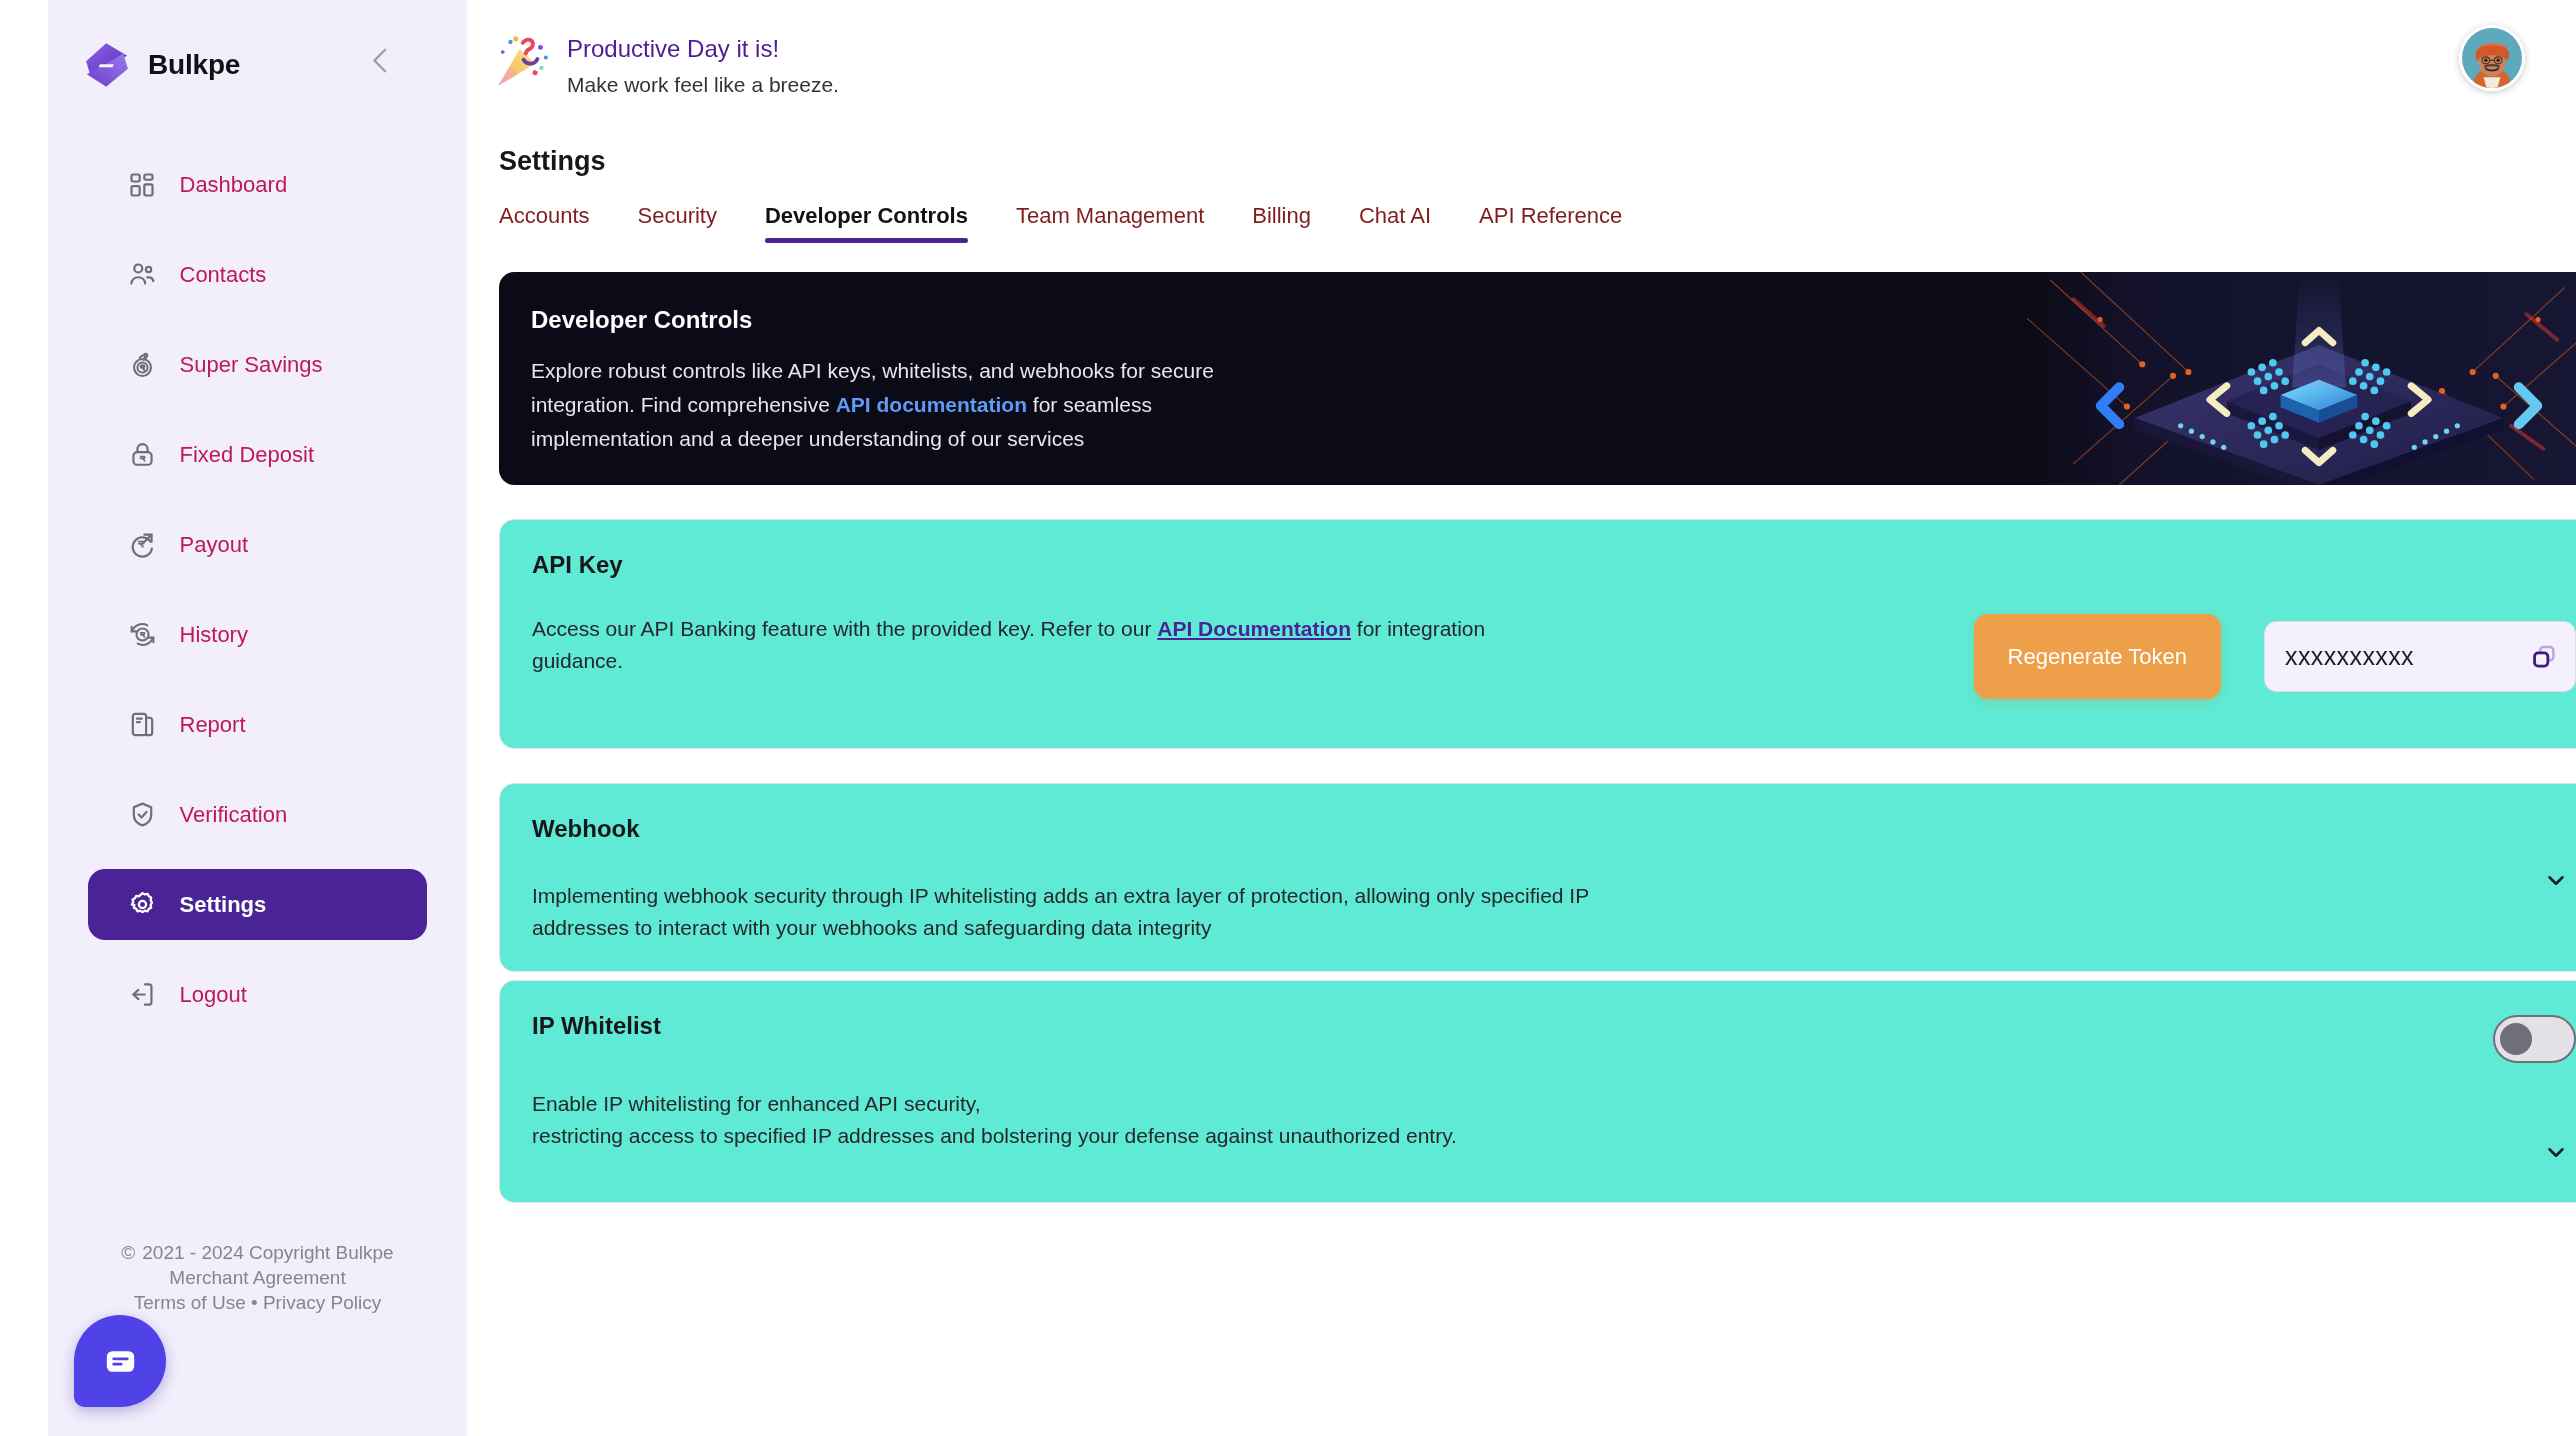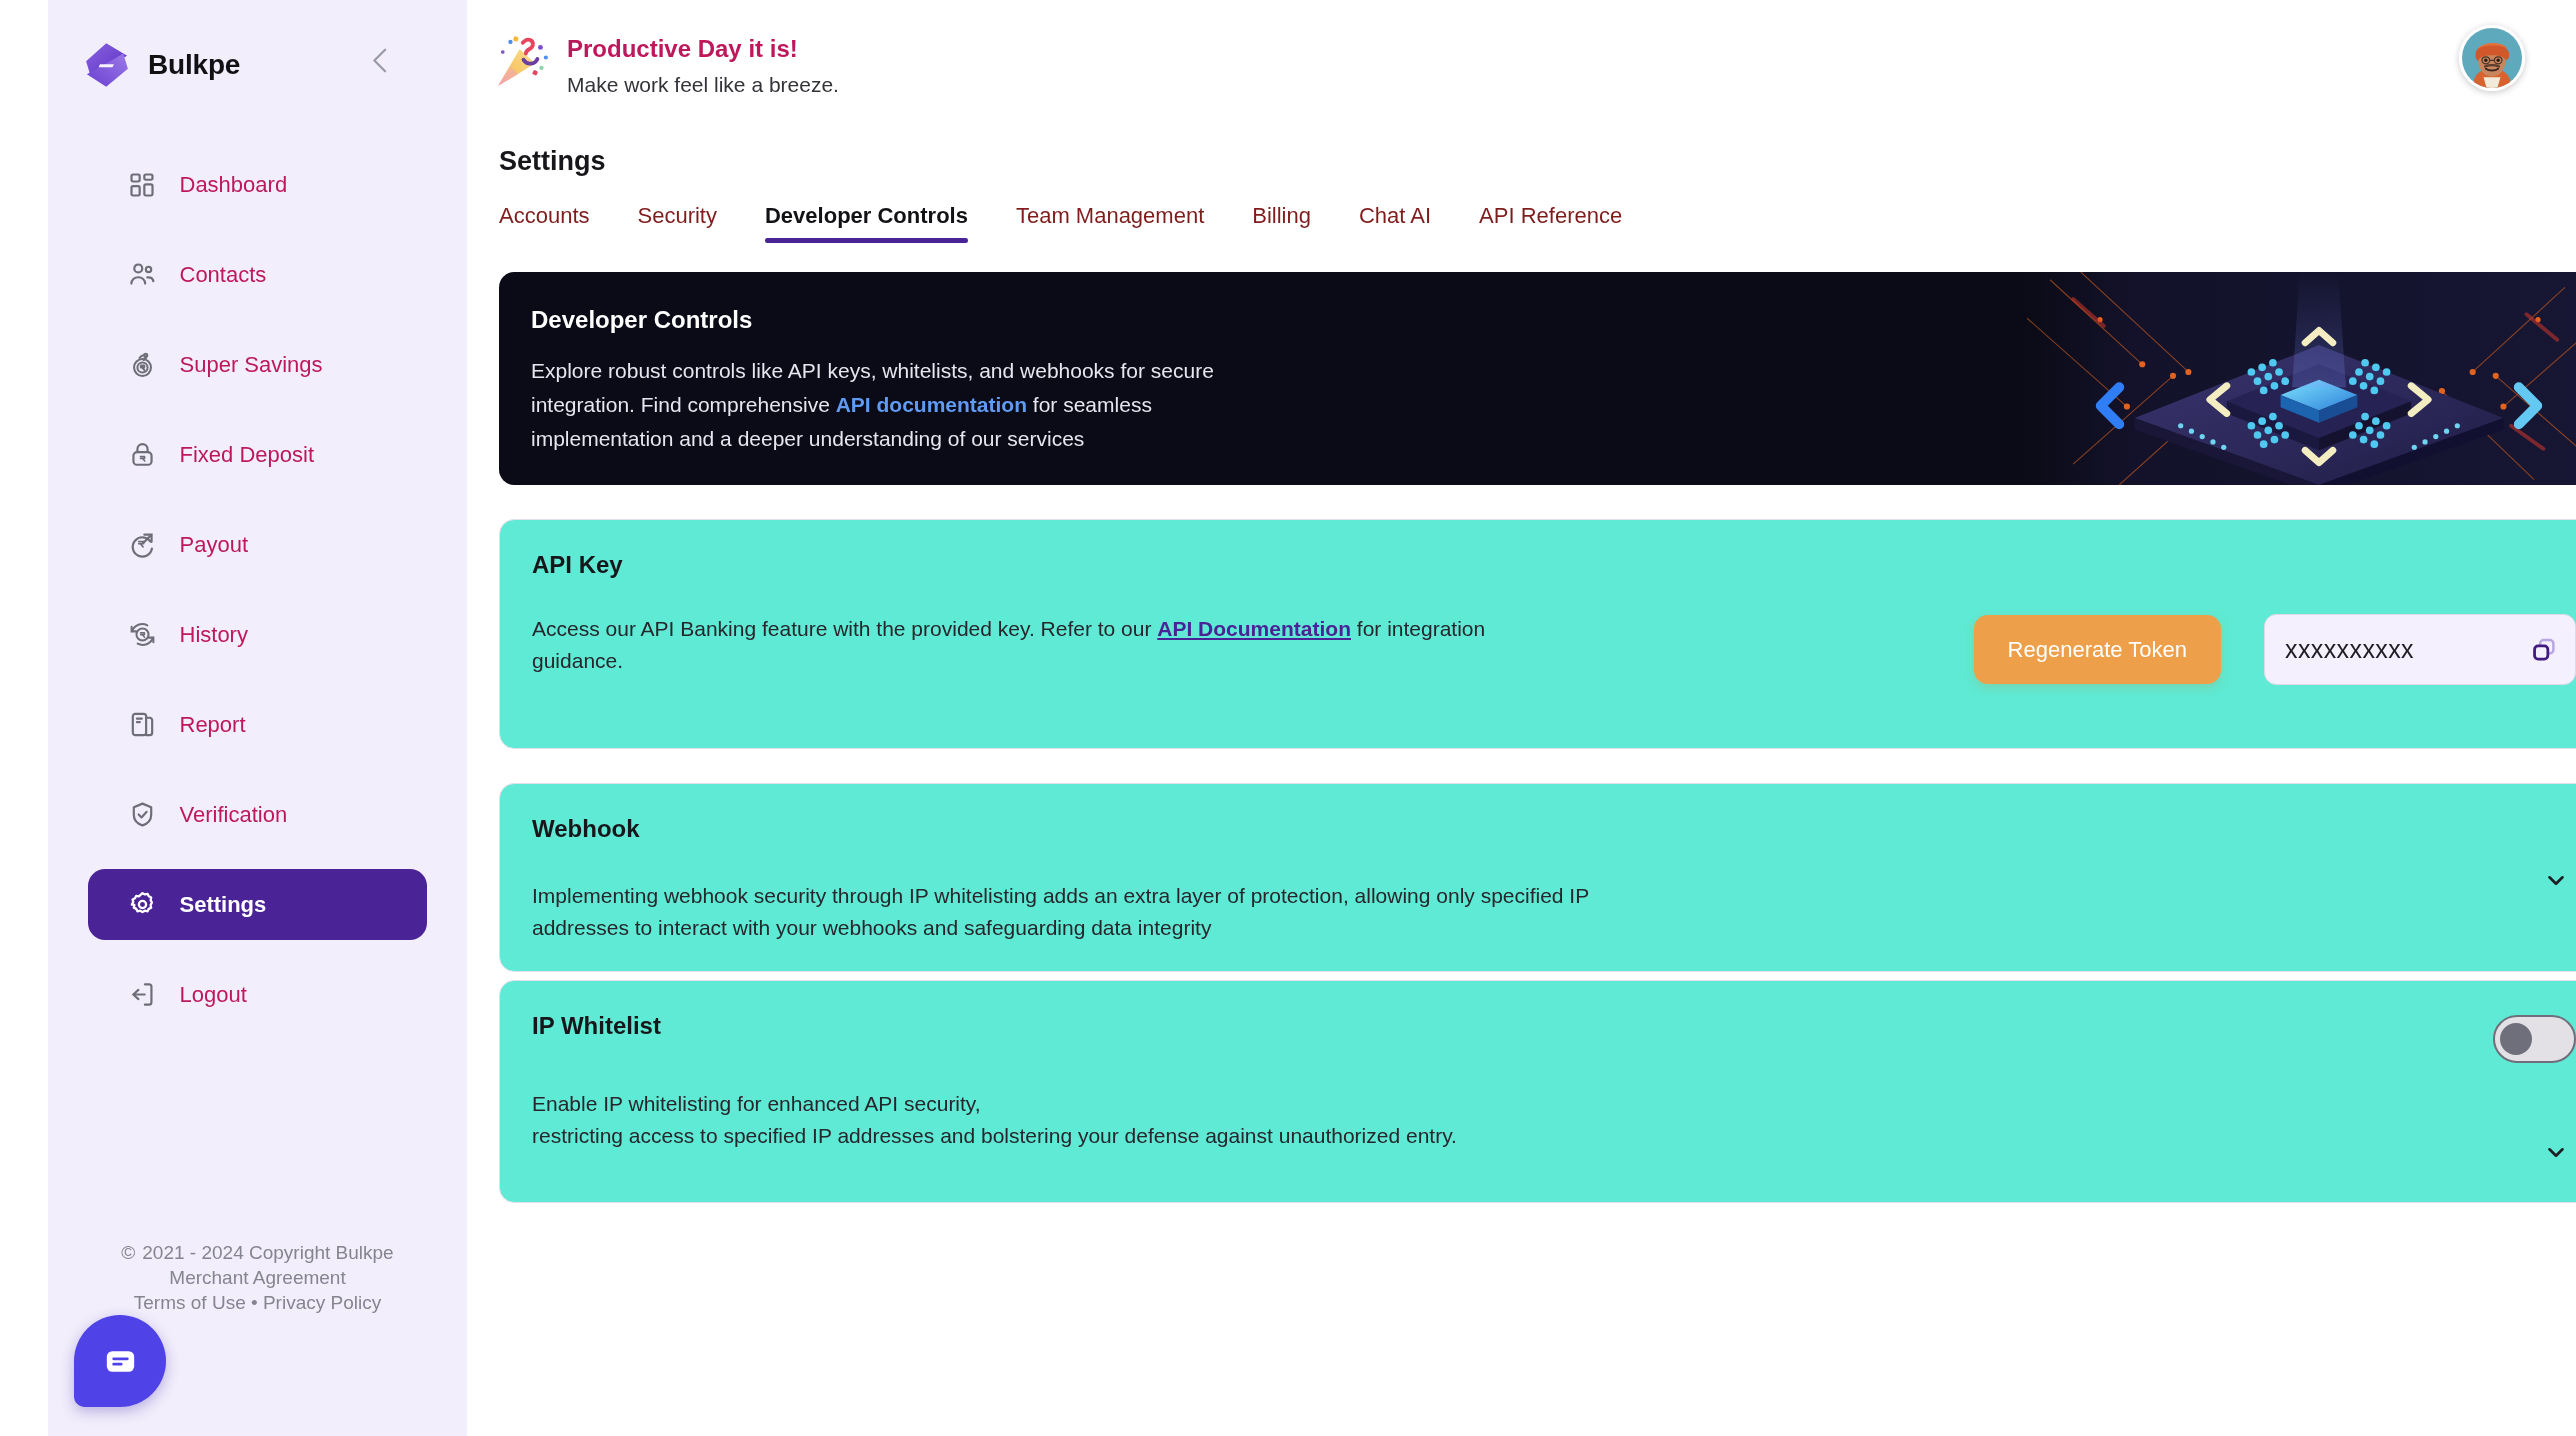--- a/index.html
+++ b/index.html
@@ -133,22 +133,22 @@
   }
   #greeting-emoji {
     width: 60px; height: 60px;
     flex: 0 0 60px;
     margin-right: 15.4px;
     margin-top: 3.1px;
     position: relative;
   }
   #greeting-title {
     font-size: 24px;
-    font-weight: bold;
-    color: #be185d;
+    font-weight: normal;
+    color: #4c1d95;
     margin-top: 6.1px;
   }
   #greeting-sub {
     font-size: 21px;
     color: #33333a;
     margin-top: 10px;
   }
   #avatar {
     position: absolute;
     right: 51px;
@@ -283,21 +283,21 @@
     gap: 43px;
   }
   #regen-btn {
     background: #eda049;
     color: #ffffff;
     border: none;
     border-radius: 14px;
     font-size: 22px;
     font-family: "Liberation Sans", sans-serif;
     padding: 16px 34px;
-    height: 69px;
+    height: 85px;
     cursor: pointer;
     white-space: nowrap;
     box-shadow: 0 3.1px 9.2px rgba(205,140,50,.22);
   }
   #apikey-field {
     width: 312px;
     height: 71px;
     border: 1.5px solid #ddd9e8;
     border-radius: 12.3px;
     background: #f4f0fd;

